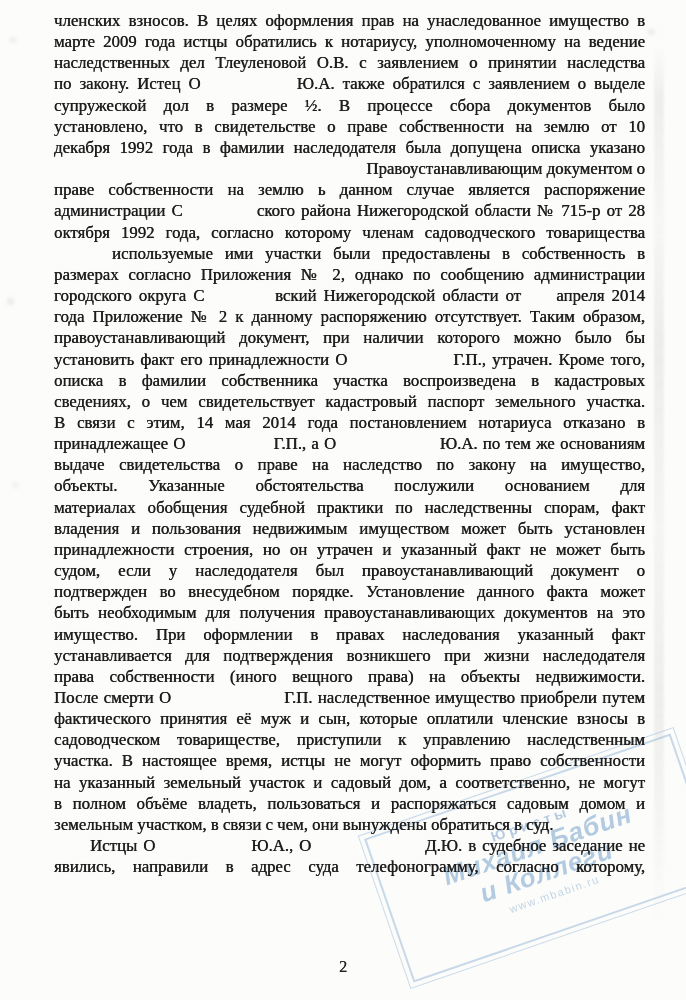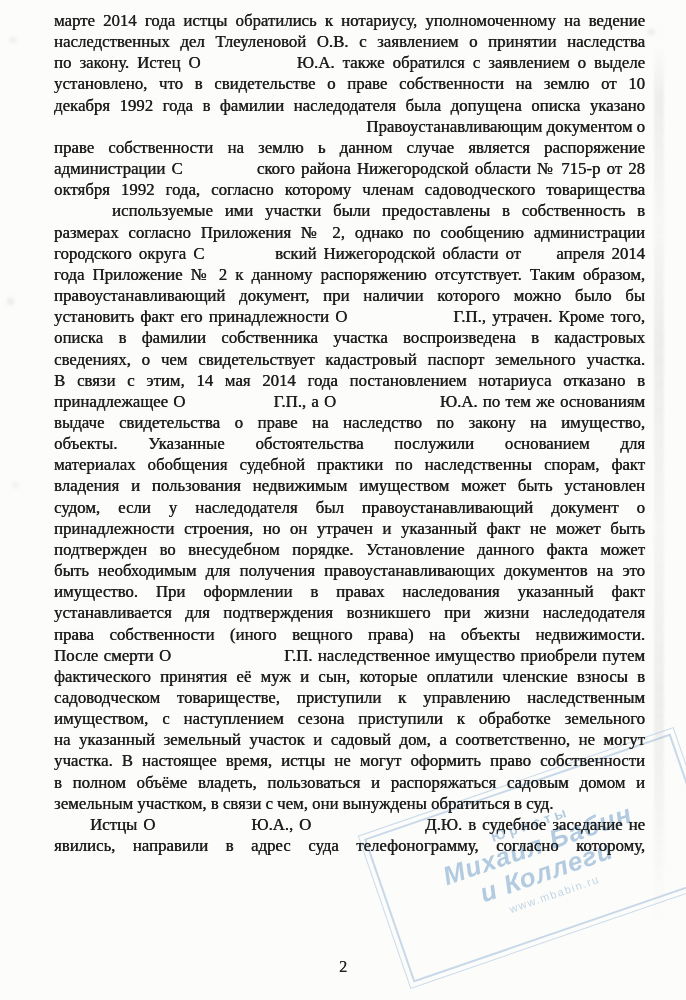--- a/index.html
+++ b/index.html
@@ -84,56 +84,57 @@
   <div class="smudge sm4"></div>
 
   <div class="watermark">
     <div class="wm-small">Юристы</div>
     <div class="wm-big">Михаил Бабин</div>
     <div class="wm-big">и Коллеги</div>
     <div class="wm-url">www.mbabin.ru</div>
   </div>
 
   <div class="text-block">
-      <div class="line">марте 2014 года истцы обратились к нотариусу, уполномоченному на ведение</div>
+      <div class="line">членских взносов. В целях оформления прав на унаследованное имущество в</div>
+      <div class="line">марте 2009 года истцы обратились к нотариусу, уполномоченному на ведение</div>
       <div class="line">наследственных дел Тлеуленовой О.В. с заявлением о принятии наследства</div>
       <div class="line">по закону. Истец О&nbsp;&nbsp;&nbsp;&nbsp;&nbsp;&nbsp;&nbsp;&nbsp;&nbsp;&nbsp;&nbsp;&nbsp;Ю.А. также обратился с заявлением о выделе</div>
+      <div class="line">супружеской дол в размере ½. В процессе сбора документов было</div>
       <div class="line">установлено, что в свидетельстве о праве собственности на землю от 10</div>
       <div class="line">декабря 1992 года в фамилии наследодателя была допущена описка указано</div>
       <div class="line r">Правоустанавливающим документом о</div>
       <div class="line">праве собственности на землю ь данном случае является распоряжение</div>
       <div class="line">администрации С&nbsp;&nbsp;&nbsp;&nbsp;&nbsp;&nbsp;&nbsp;&nbsp;&nbsp;&nbsp;&nbsp;&nbsp;ского района Нижегородской области № 715-р от 28</div>
       <div class="line">октября 1992 года, согласно которому членам садоводческого товарищества</div>
       <div class="line i2">используемые ими участки были предоставлены в собственность в</div>
       <div class="line">размерах согласно Приложения № 2, однако по сообщению администрации</div>
       <div class="line">городского округа С&nbsp;&nbsp;&nbsp;&nbsp;&nbsp;&nbsp;&nbsp;&nbsp;&nbsp;&nbsp;вский Нижегородской области от&nbsp;&nbsp;&nbsp;&nbsp;&nbsp;апреля 2014</div>
       <div class="line">года Приложение № 2 к данному распоряжению отсутствует. Таким образом,</div>
       <div class="line">правоустанавливающий документ, при наличии которого можно было бы</div>
       <div class="line">установить факт его принадлежности О&nbsp;&nbsp;&nbsp;&nbsp;&nbsp;&nbsp;&nbsp;&nbsp;&nbsp;&nbsp;&nbsp;&nbsp;&nbsp;&nbsp;&nbsp;&nbsp;&nbsp;Г.П., утрачен. Кроме того,</div>
       <div class="line">описка в фамилии собственника участка воспроизведена в кадастровых</div>
       <div class="line">сведениях, о чем свидетельствует кадастровый паспорт земельного участка.</div>
       <div class="line">В связи с этим, 14 мая 2014 года постановлением нотариуса отказано в</div>
       <div class="line">принадлежащее О&nbsp;&nbsp;&nbsp;&nbsp;&nbsp;&nbsp;&nbsp;&nbsp;&nbsp;&nbsp;&nbsp;&nbsp;&nbsp;&nbsp;&nbsp;&nbsp;&nbsp;Г.П., а О&nbsp;&nbsp;&nbsp;&nbsp;&nbsp;&nbsp;&nbsp;&nbsp;&nbsp;&nbsp;&nbsp;&nbsp;&nbsp;&nbsp;&nbsp;&nbsp;&nbsp;&nbsp;&nbsp;&nbsp;Ю.А. по тем же основаниям</div>
       <div class="line">выдаче свидетельства о праве на наследство по закону на имущество,</div>
       <div class="line">объекты. Указанные обстоятельства послужили основанием для</div>
       <div class="line">материалах обобщения судебной практики по наследственны спорам, факт</div>
       <div class="line">владения и пользования недвижимым имуществом может быть установлен</div>
+      <div class="line">принадлежности строения, но он утрачен и указанный факт не может быть</div>
       <div class="line">судом, если у наследодателя был правоустанавливающий документ о</div>
-      <div class="line">принадлежности строения, но он утрачен и указанный факт не может быть</div>
       <div class="line">подтвержден во внесудебном порядке. Установление данного факта может</div>
       <div class="line">быть необходимым для получения правоустанавливающих документов на это</div>
       <div class="line">имущество. При оформлении в правах наследования указанный факт</div>
       <div class="line">устанавливается для подтверждения возникшего при жизни наследодателя</div>
       <div class="line">права собственности (иного вещного права) на объекты недвижимости.</div>
       <div class="line">После смерти О&nbsp;&nbsp;&nbsp;&nbsp;&nbsp;&nbsp;&nbsp;&nbsp;&nbsp;&nbsp;&nbsp;&nbsp;&nbsp;&nbsp;&nbsp;&nbsp;&nbsp;&nbsp;&nbsp;&nbsp;&nbsp;Г.П. наследственное имущество приобрели путем</div>
       <div class="line">фактического принятия её муж и сын, которые оплатили членские взносы в</div>
       <div class="line">садоводческом товариществе, приступили к управлению наследственным</div>
-      <div class="line">имуществом, с наступлением сезона приступили к обработке земельного</div>
+      <div class="line">участка. В настоящее время, истцы не могут оформить право собственности</div>
       <div class="line">на указанный земельный участок и садовый дом, а соответственно, не могут</div>
-      <div class="line">участка. В настоящее время, истцы не могут оформить право собственности</div>
       <div class="line">в полном объёме владеть, пользоваться и распоряжаться садовым домом и</div>
       <div class="line l">земельным участком, в связи с чем, они вынуждены обратиться в суд.</div>
       <div class="line i">Истцы О&nbsp;&nbsp;&nbsp;&nbsp;&nbsp;&nbsp;&nbsp;&nbsp;&nbsp;&nbsp;&nbsp;&nbsp;&nbsp;&nbsp;&nbsp;&nbsp;Ю.А., О&nbsp;&nbsp;&nbsp;&nbsp;&nbsp;&nbsp;&nbsp;&nbsp;&nbsp;&nbsp;&nbsp;&nbsp;&nbsp;&nbsp;&nbsp;&nbsp;&nbsp;&nbsp;&nbsp;Д.Ю. в судебное заседание не</div>
       <div class="line">явились, направили в адрес суда телефонограмму, согласно которому,</div>
     </div>
 
   <div class="page-number">2</div>
 
 </div>
 

